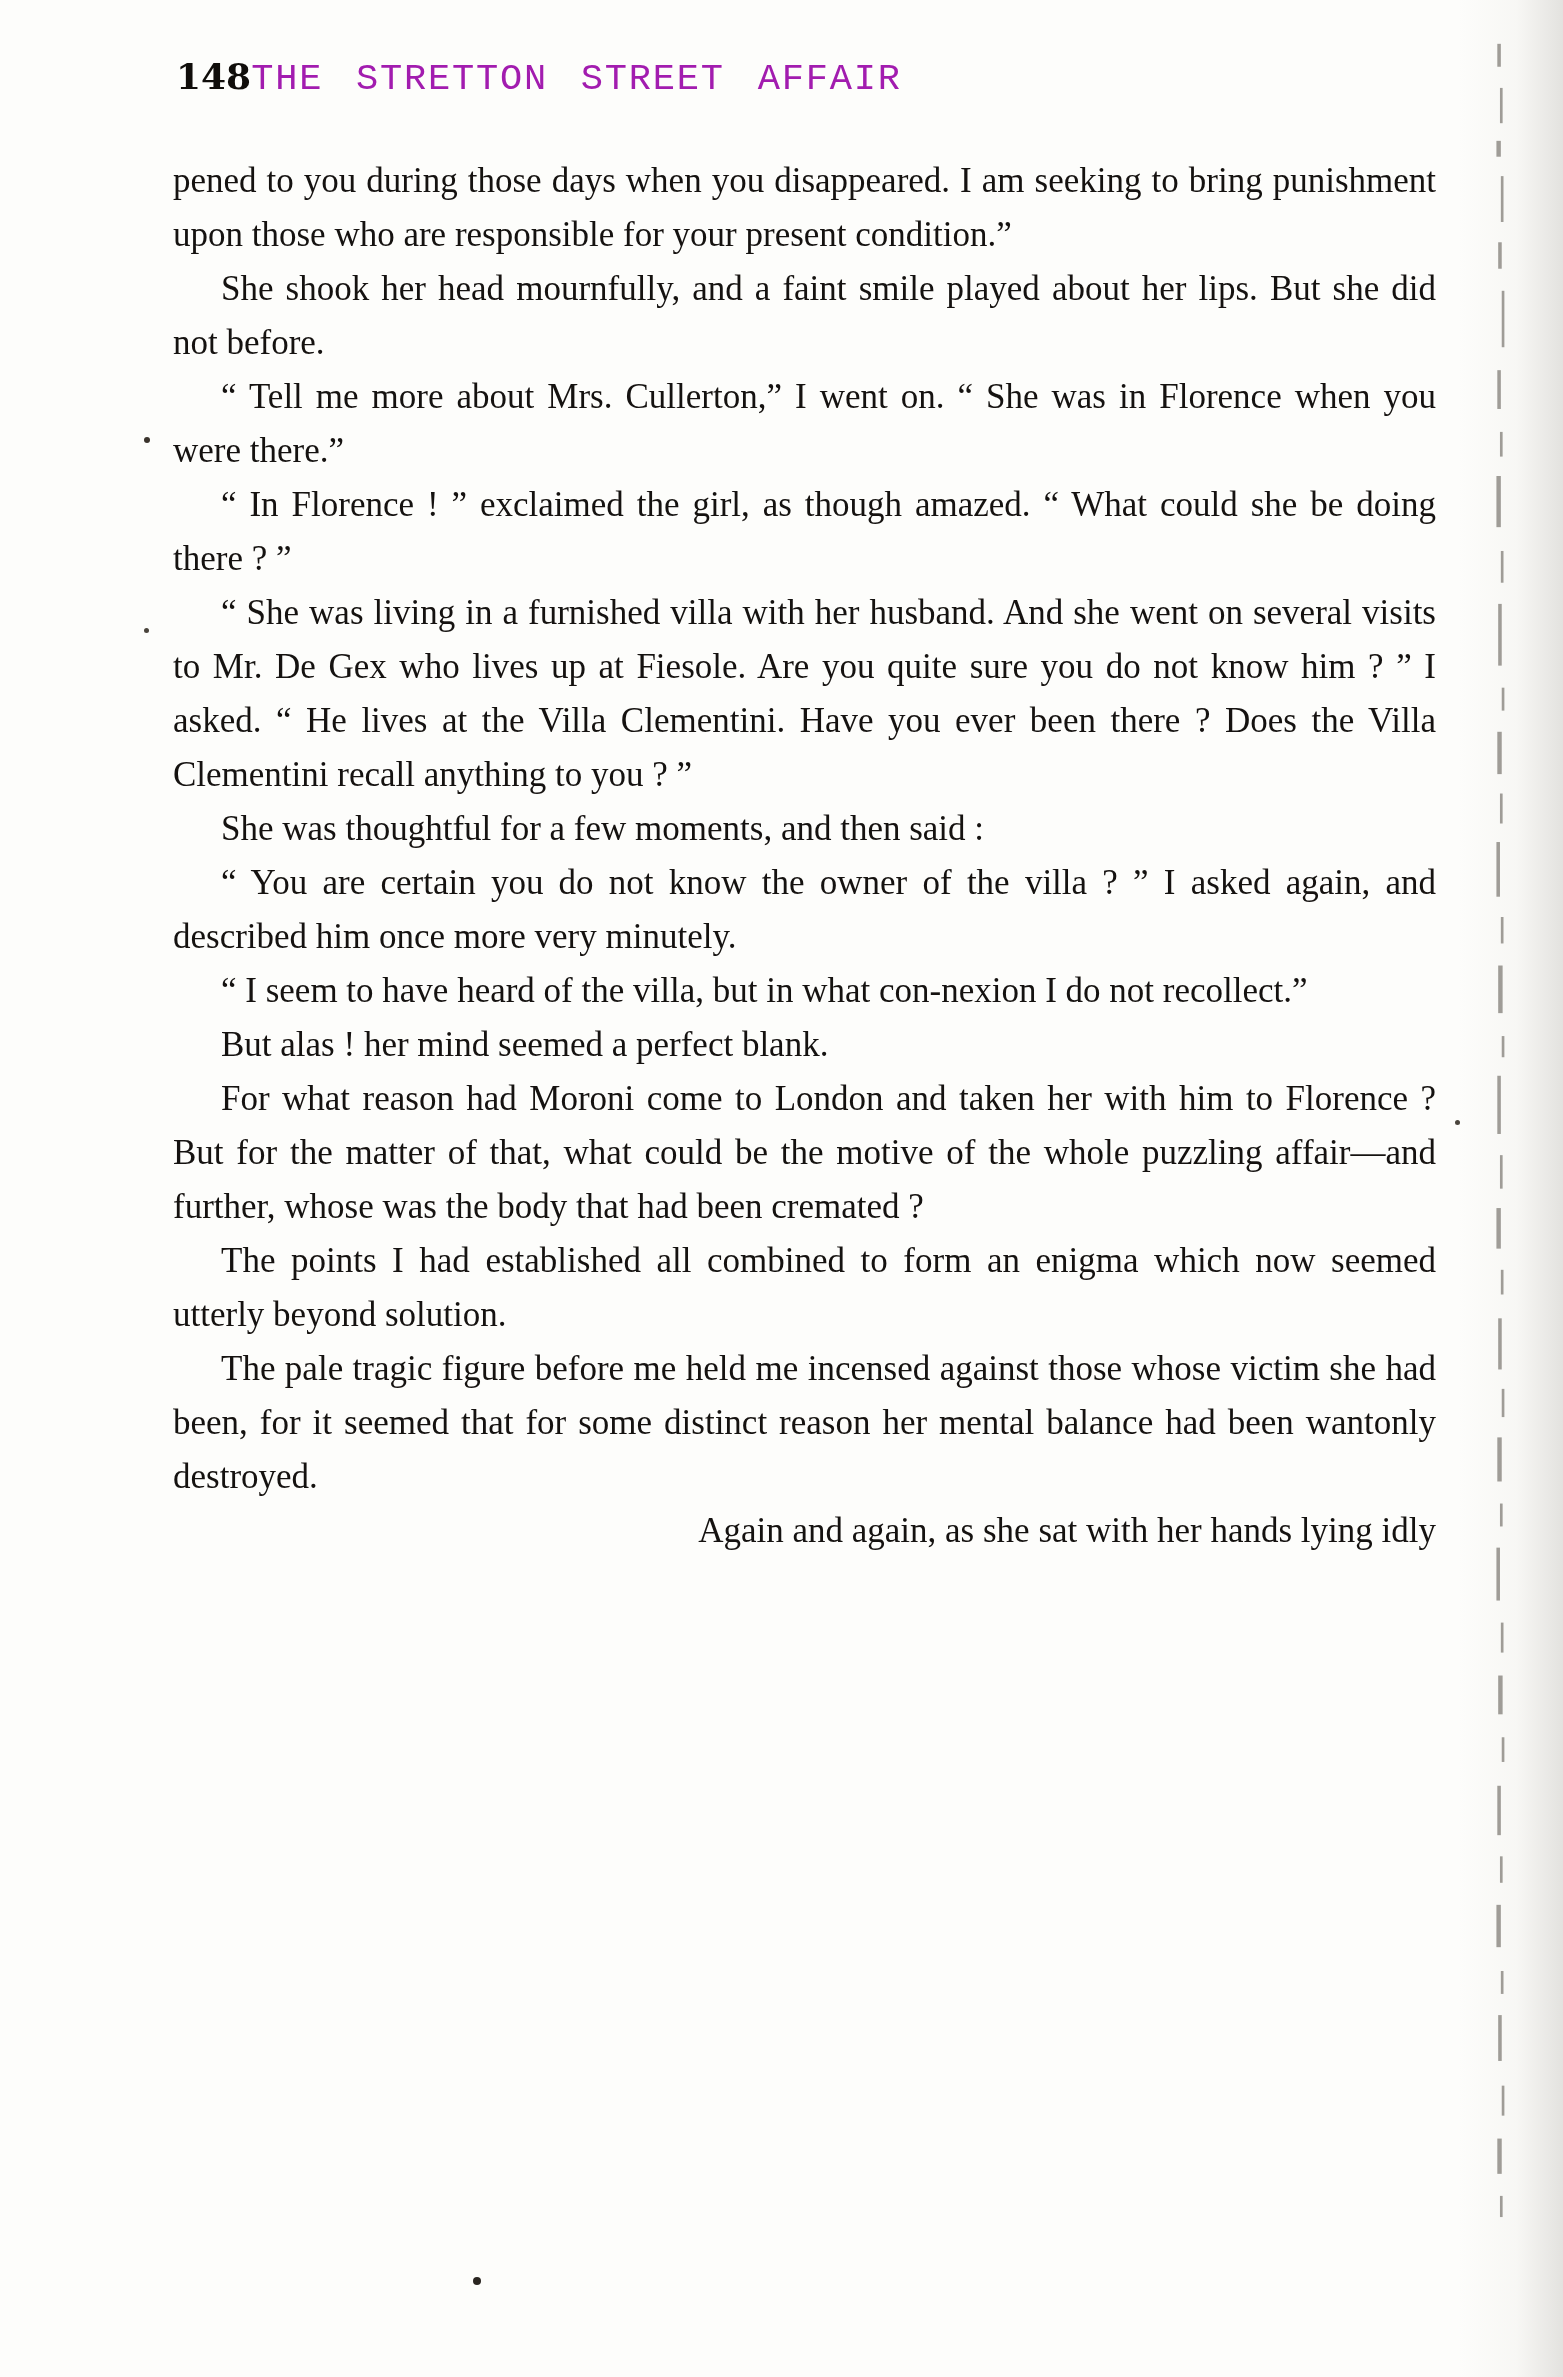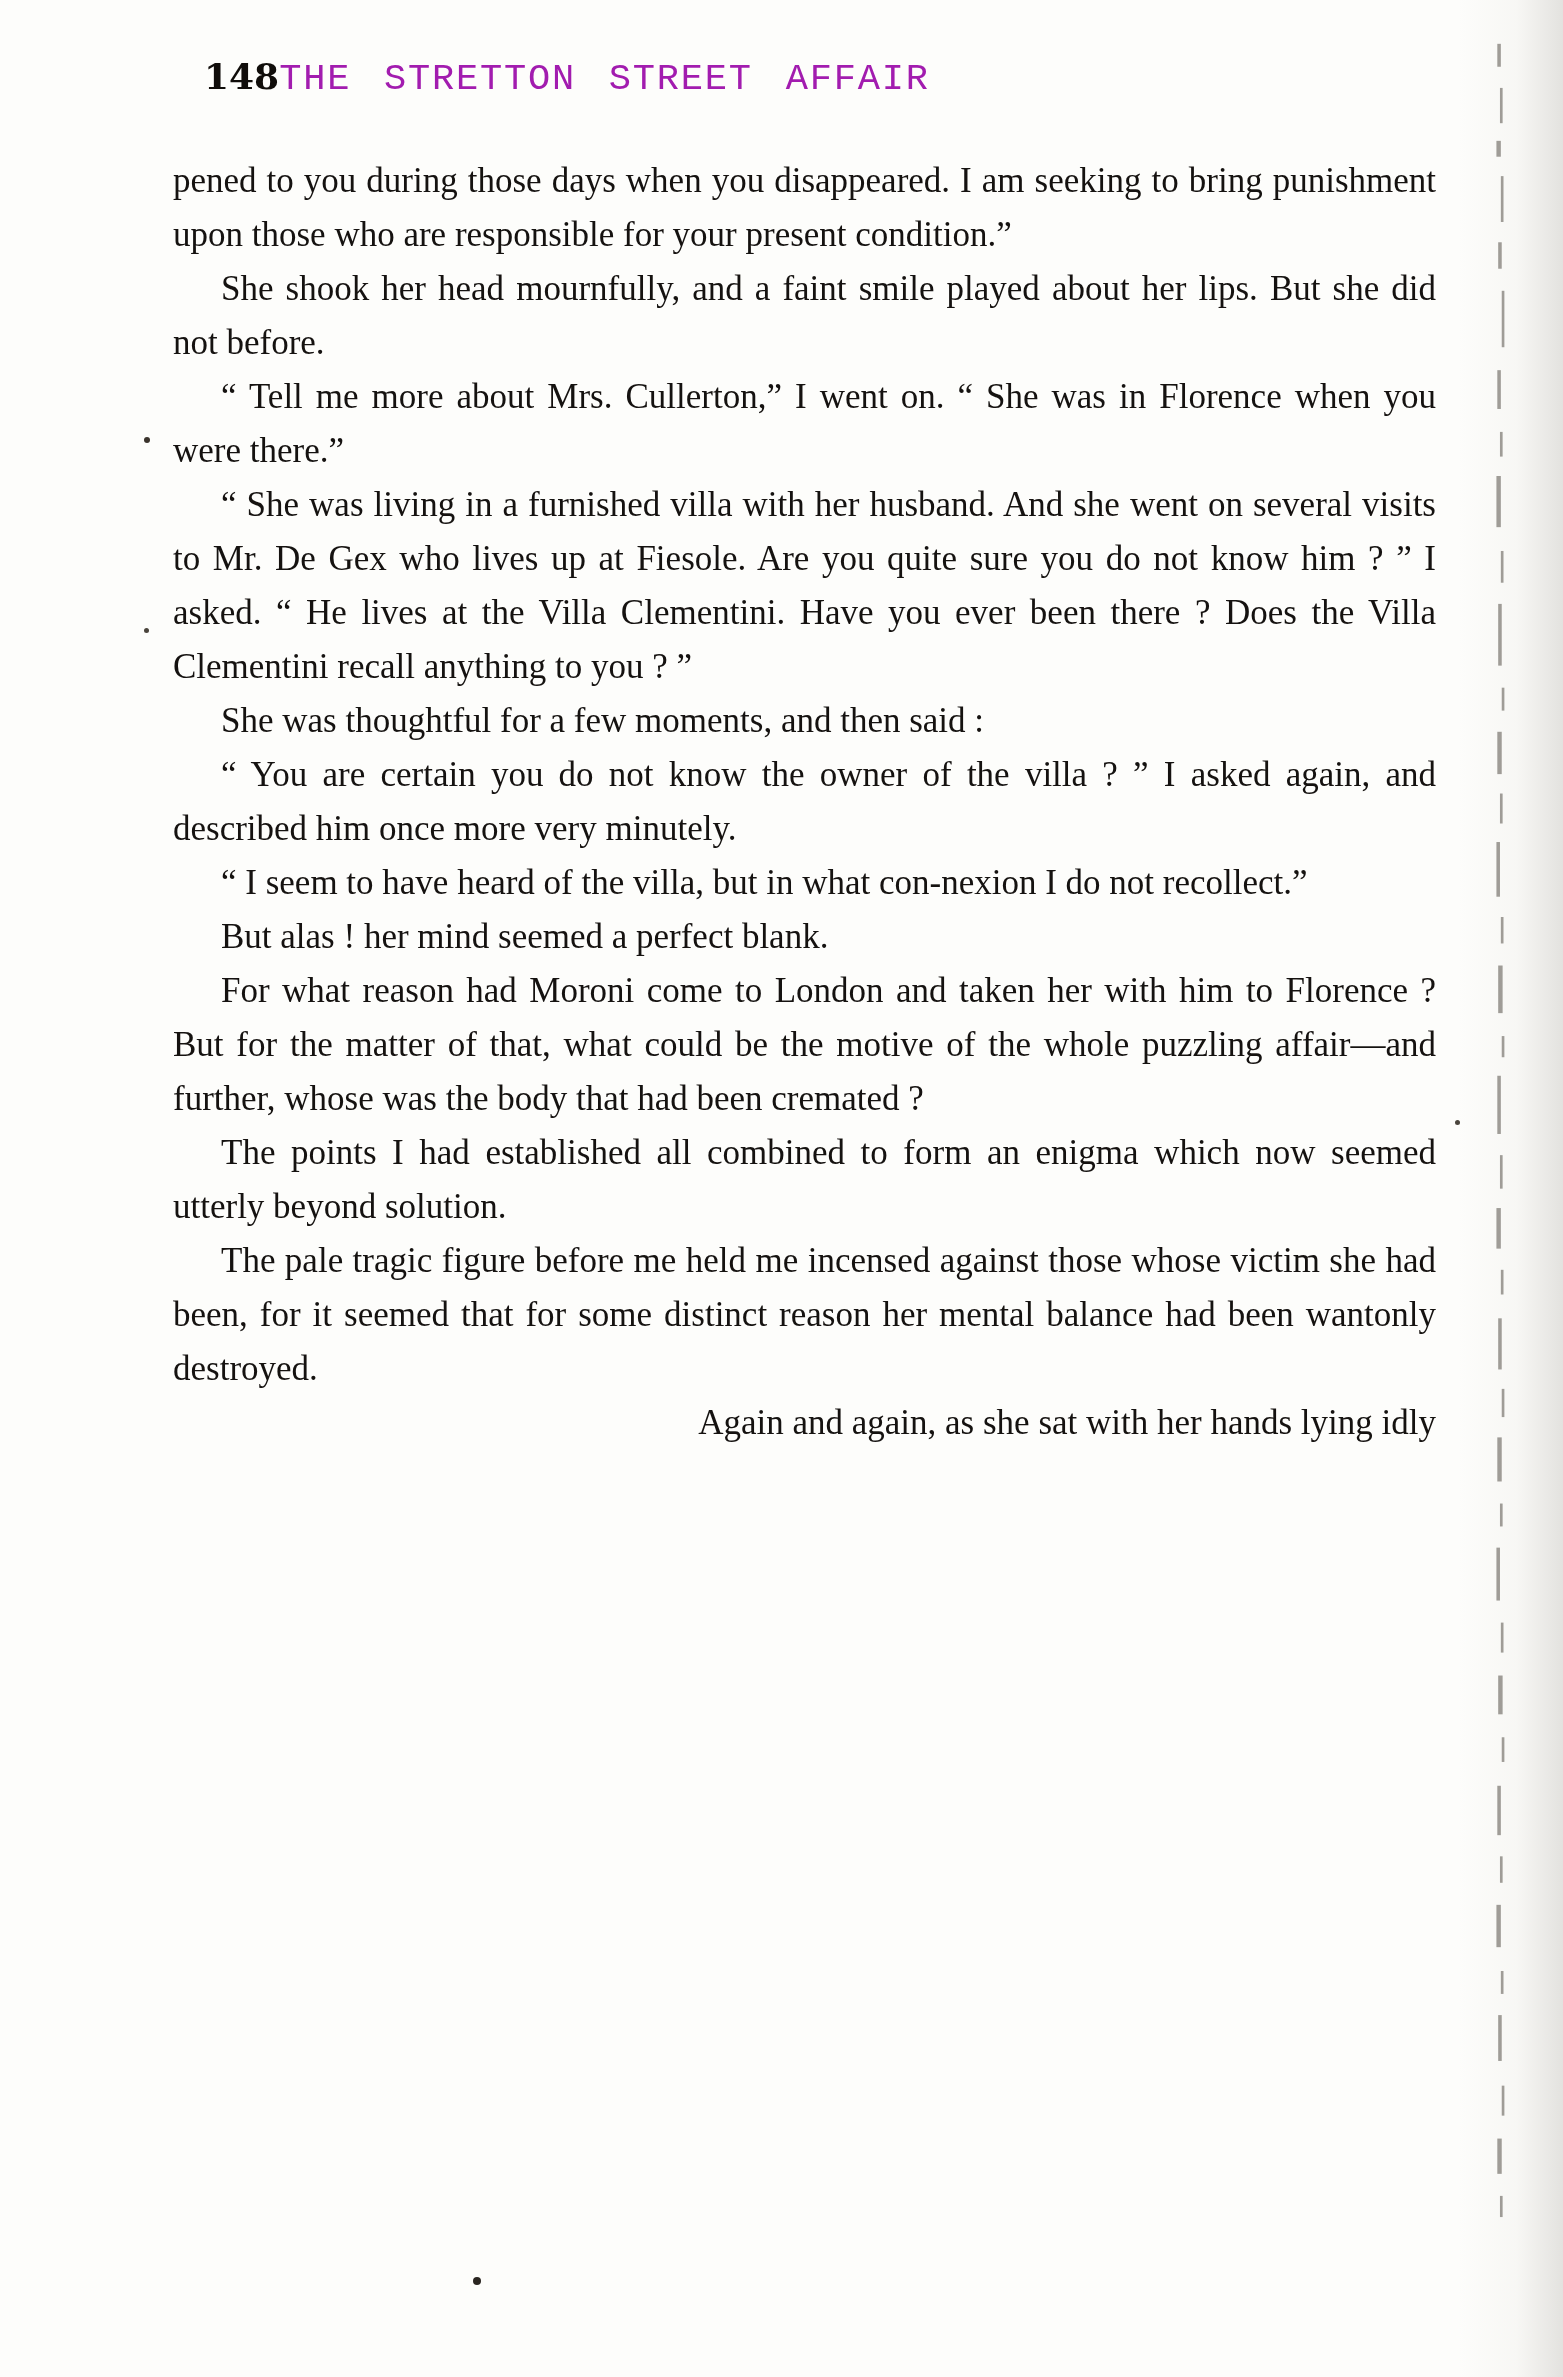--- a/index.html
+++ b/index.html
@@ -49,21 +49,20 @@
     height: 62px;
     display: flex;
     align-items: baseline;
   }
   .folio {
     font-family: "DejaVu Serif", serif;
     font-weight: 700;
     font-size: 36px;
     letter-spacing: 0px;
     color: #100d0a;
-    margin-left: 28px;
   }
   .running-title {
     font-family: Liberation Mono, monospace;
     font-size: 37px;
     letter-spacing: 1.8px;
     word-spacing: 8.8px;
     color: #a21caf;
     white-space: nowrap;
   }
   .textblock {
@@ -132,20 +131,21 @@
 
   <div class="header">
     <span class="folio">148</span>
     <span class="running-title">THE STRETTON STREET AFFAIR</span>
   </div>
 
   <div class="textblock">
     <p class="para">pened to you during those days when you disappeared. I am seeking to bring punishment upon those who are responsible for your present condition.”</p>
     <p class="para indent">She shook her head mournfully, and a faint smile played about her lips.   But she did not before.</p>
     <p class="para indent">“ Tell me more about Mrs. Cullerton,” I went on. “ She was in Florence when you were there.”</p>
+    <p class="para indent">“ In Florence ! ” exclaimed the girl, as though amazed. “ What could she be doing there ? ”</p>
     <p class="para indent">“ She was living in a furnished villa with her husband. And she went on several visits to Mr. De Gex who lives up at Fiesole.   Are you quite sure you do not know him ? ” I asked.   “ He lives at the Villa Clementini.  Have you ever been there ?   Does the Villa Clementini recall anything to you ? ”</p>
     <p class="para indent">She was thoughtful for a few moments, and then said :</p>
     <p class="para indent">“ You are certain you do not know the owner of the villa ? ” I asked again, and described him once more very minutely.</p>
     <p class="para indent">“ I seem to have heard of the villa, but in what con-nexion I do not recollect.”</p>
     <p class="para indent">But alas ! her mind seemed a perfect blank.</p>
     <p class="para indent">For what reason had Moroni come to London and taken her with him to Florence ?   But for the matter of that, what could be the motive of the whole puzzling affair—and further, whose was the body that had been cremated ?</p>
     <p class="para indent">The points I had established all combined to form an enigma which now seemed utterly beyond solution.</p>
     <p class="para indent">The pale tragic figure before me held me incensed against those whose victim she had been, for it seemed that for some distinct reason her mental balance had been wantonly destroyed.</p>
     <p class="para indent last-loose">Again and again, as she sat with her hands lying idly</p>
   </div>

